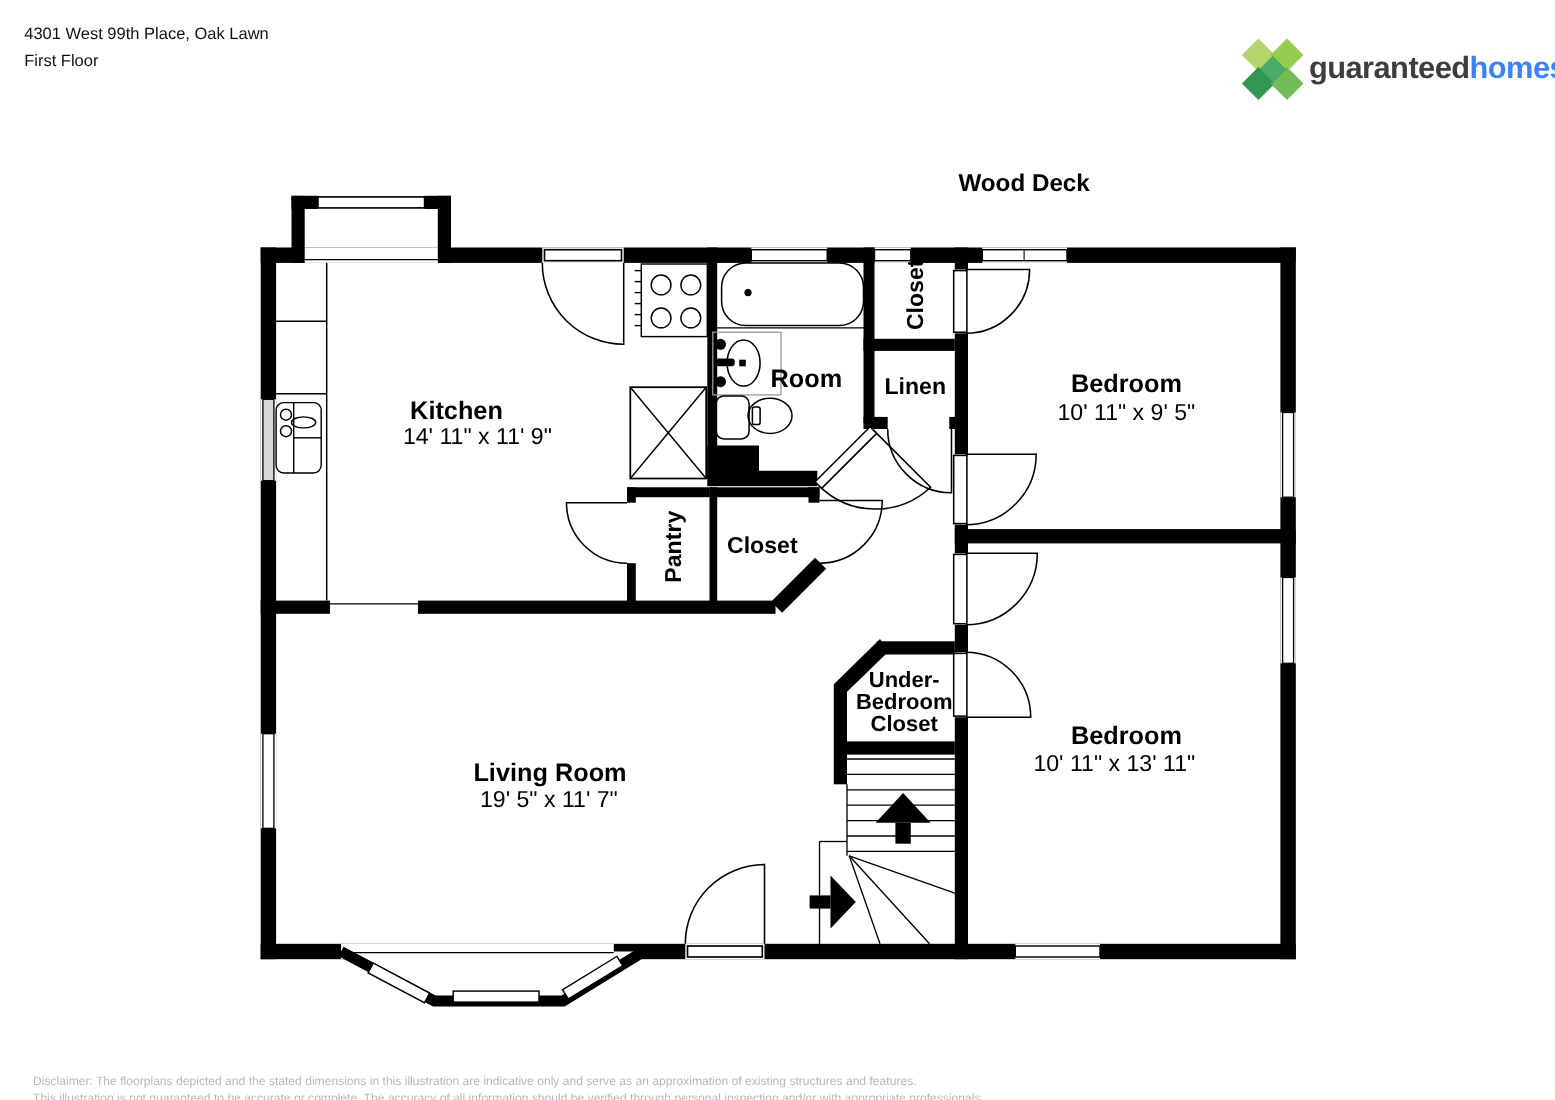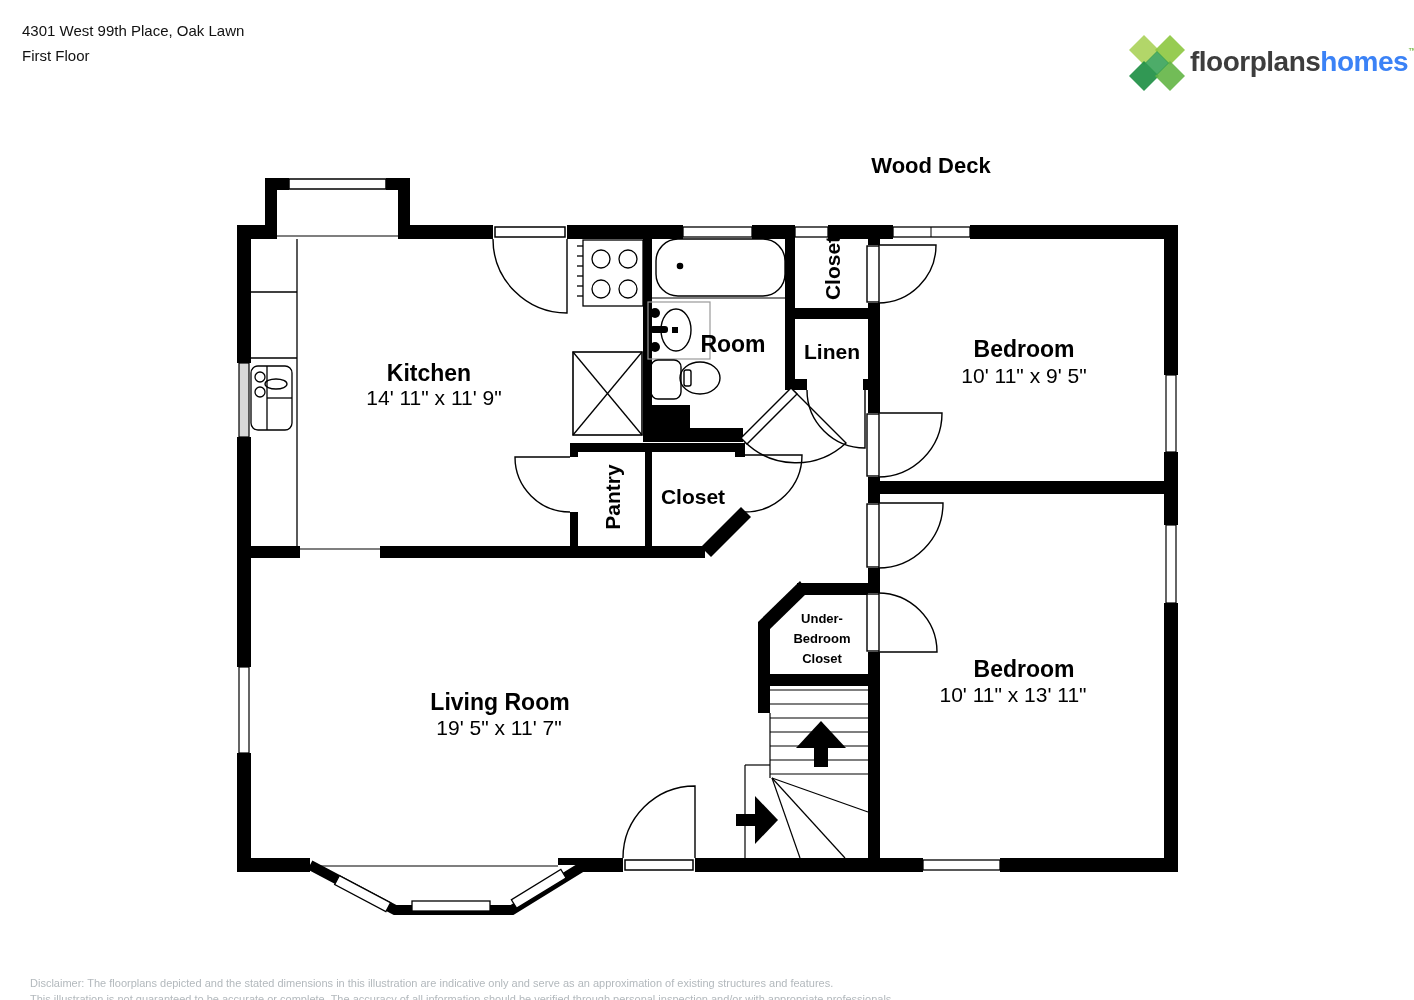--- a/index.html
+++ b/index.html
@@ -5,21 +5,21 @@
   html,body{margin:0;padding:0;background:#fff;}
   #stage{position:relative;width:1414px;height:1000px;background:#fff;overflow:hidden;
          font-family:"Liberation Sans", sans-serif;padding-left:40px;}
   #plan-svg{position:absolute;left:0;top:0;}
   .lbl{position:absolute;transform:translate(-50%,-50%);white-space:pre;color:#000;
        text-align:center;line-height:1.15;}
   .room-name{font-size:23px;font-weight:bold;}
   .room-dims{font-size:21px;font-weight:normal;}
   .small-room{font-size:21px;font-weight:bold;}
   .rot{transform:translate(-50%,-50%) rotate(-90deg);}
-  .tiny-room{font-size:13px;font-weight:bold;line-height:1.32;}
+  .tiny-room{font-size:20px;font-weight:bold;line-height:1.32;}
   .deck-lbl{font-size:22px;font-weight:bold;}
   .addr{position:absolute;left:22px;font-size:15px;color:#111;}
   .footer-line{position:absolute;left:30px;font-size:11px;color:#b3b9bd;}
   #logo{position:absolute;left:1128px;top:34px;width:260px;height:58px;}
   #logo-words{position:absolute;left:62px;top:12px;font-size:28px;font-weight:bold;
               letter-spacing:-0.5px;color:#3d3d3d;white-space:nowrap;}
   #logo-words .green{color:#3b82f6;font-weight:bold;}
   #logo-words .tm{font-size:9px;color:#76b843;vertical-align:top;}
 </style>
 </head>
@@ -236,26 +236,26 @@
   <div class="addr" style="top:47px;">First Floor</div>
 
   <div id="logo">
     <svg width="58" height="58" viewBox="0 0 58 58">
       <polygon points="16,1 31,16 16,31 1,16" fill="#aed461" opacity="0.95"></polygon>
       <polygon points="42,1 57,16 42,31 27,16" fill="#8cc63f" opacity="0.9"></polygon>
       <polygon points="16,27 31,42 16,57 1,42" fill="#1f8f45" opacity="0.92"></polygon>
       <polygon points="42,27 57,42 42,57 27,42" fill="#63b545" opacity="0.9"></polygon>
       <polygon points="29,17 41,29 29,41 17,29" fill="#2e9e4f" opacity="0.85"></polygon>
     </svg>
-    <div id="logo-words"><span>floorplans</span><span class="green">homes</span><span class="tm">™</span></div>
+    <div id="logo-words"><span>guaranteed</span><span class="green">homes</span><span class="tm">™</span></div>
   </div>
 
   <div class="lbl deck-lbl" style="left:931px;top:166px;">Wood Deck</div>
 
-  <div class="lbl room-name" style="left:429px;top:373px;">Kitchen</div>
+  <div class="lbl room-name" style="left:415px;top:373px;">Kitchen</div>
   <div class="lbl room-dims" style="left:434px;top:398px;">14' 11" x 11' 9"</div>
 
   <div class="lbl room-name" style="left:733px;top:344px;">Room</div>
 
   <div class="lbl small-room rot" style="left:833px;top:268px;">Closet</div>
 
   <div class="lbl small-room" style="left:832px;top:352px;">Linen</div>
 
   <div class="lbl room-name" style="left:1024px;top:349px;">Bedroom</div>
   <div class="lbl room-dims" style="left:1024px;top:376px;">10' 11" x 9' 5"</div>

